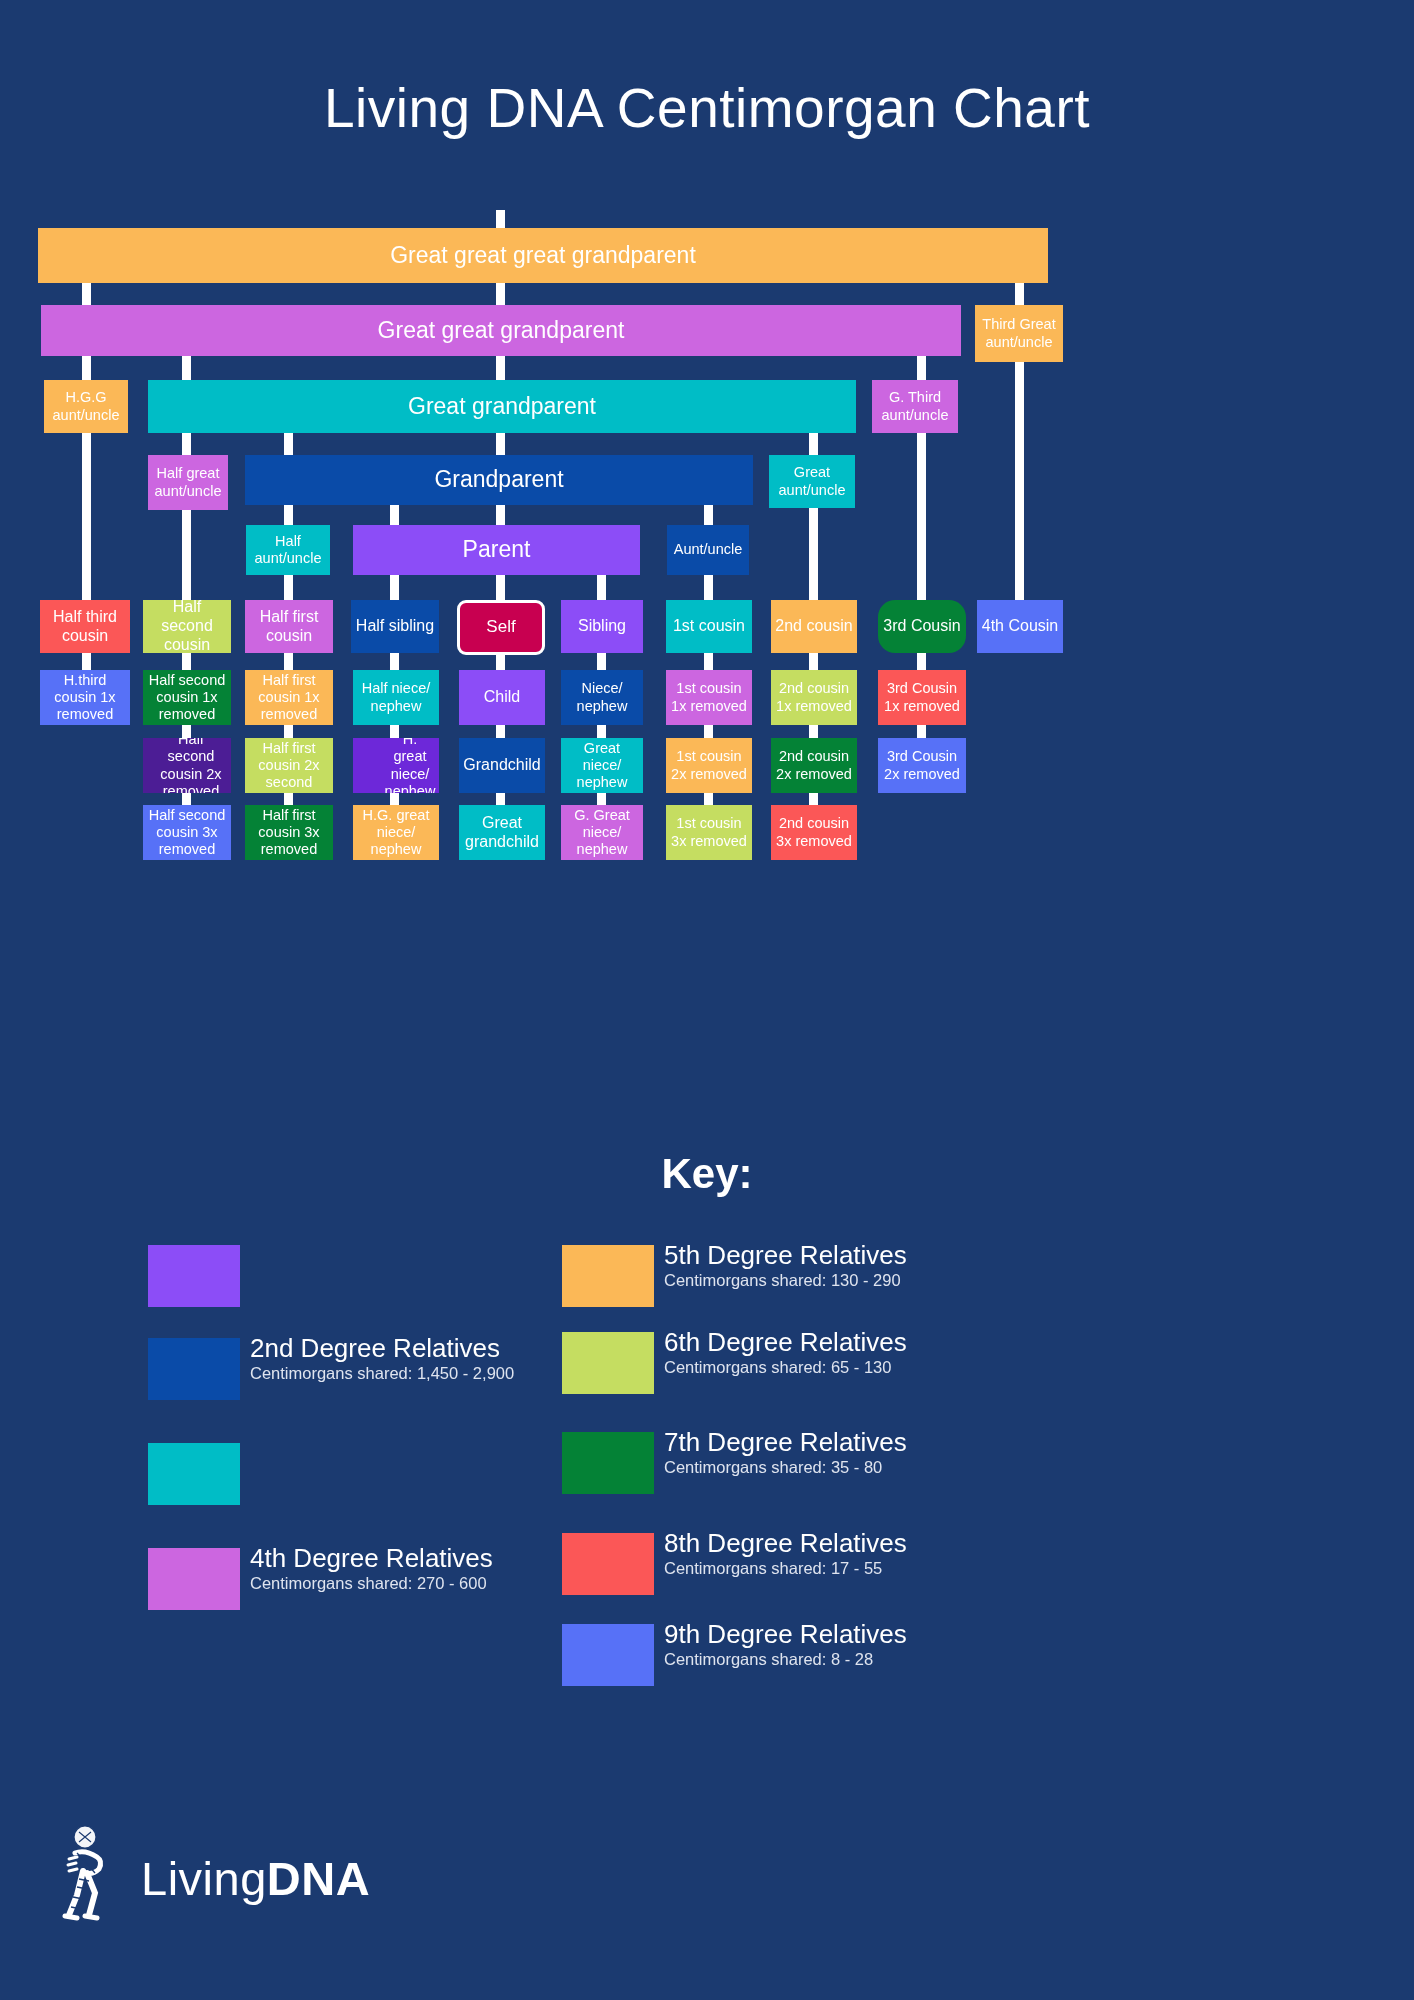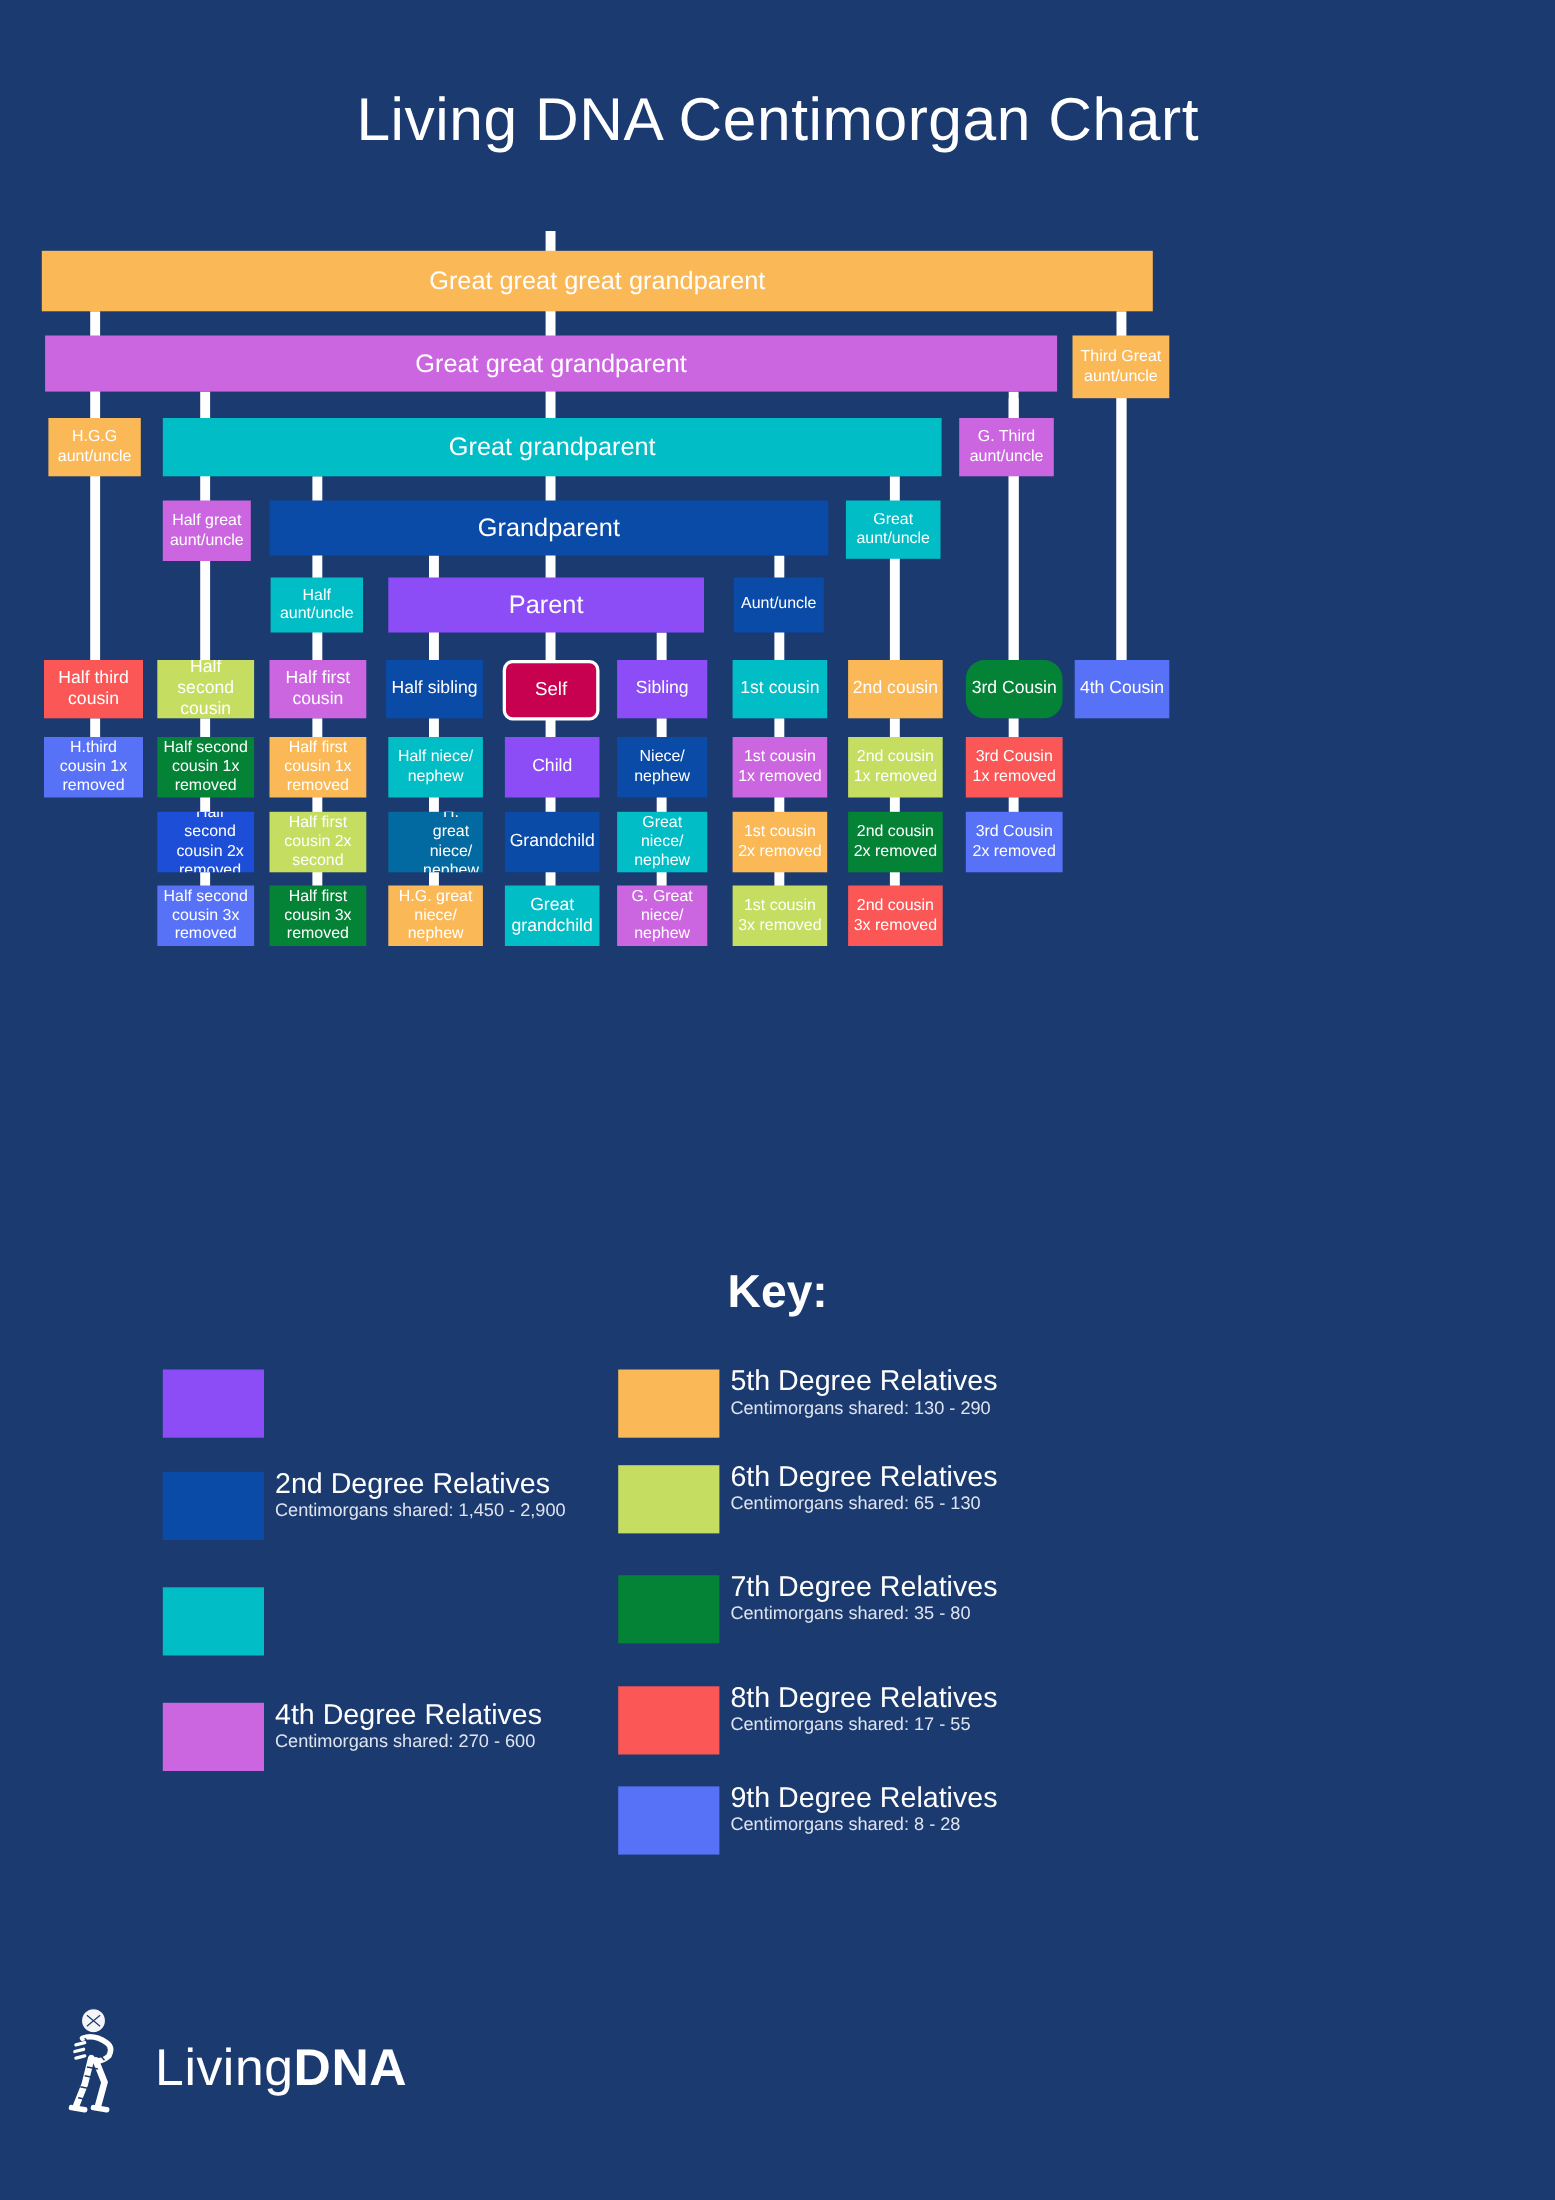--- a/index.html
+++ b/index.html
@@ -226,27 +226,27 @@
       </div>
       <div class="node tiny" style="left: 666px; top: 670px; width: 86px; height: 55px; background: rgb(204, 102, 224);">
         <span>1st cousin 1x removed</span>
       </div>
       <div class="node tiny" style="left: 771px; top: 670px; width: 86px; height: 55px; background: rgb(197, 221, 97);">
         <span>2nd cousin 1x removed</span>
       </div>
       <div class="node tiny" style="left: 878px; top: 670px; width: 88px; height: 55px; background: rgb(251, 87, 87);">
         <span>3rd Cousin 1x removed</span>
       </div>
-      <div class="node tiny" style="left: 143px; top: 738px; width: 88px; height: 55px; background: #1d4ed8; padding-left: 12px;">
+      <div class="node tiny" style="left: 143px; top: 738px; width: 88px; height: 55px; background: #4c1d95; padding-left: 12px;">
         <span>Half second cousin 2x removed</span>
       </div>
       <div class="node tiny" style="left: 245px; top: 738px; width: 88px; height: 55px; background: rgb(197, 221, 97);">
         <span>Half first cousin 2x second</span>
       </div>
-      <div class="node tiny" style="left: 353px; top: 738px; width: 86px; height: 55px; background: #0369a1; padding-left: 32px;">
+      <div class="node tiny" style="left: 353px; top: 738px; width: 86px; height: 55px; background: #6d28d9; padding-left: 32px;">
         <span>H. great niece/ nephew</span>
       </div>
       <div class="node small" style="left: 459px; top: 738px; width: 86px; height: 55px; background: rgb(10, 75, 168);">
         <span>Grandchild</span>
       </div>
       <div class="node tiny" style="left: 561px; top: 738px; width: 82px; height: 55px; background: rgb(0, 189, 198);">
         <span>Great niece/ nephew</span>
       </div>
       <div class="node tiny" style="left: 666px; top: 738px; width: 86px; height: 55px; background: rgb(251, 184, 87);">
         <span>1st cousin 2x removed</span>

